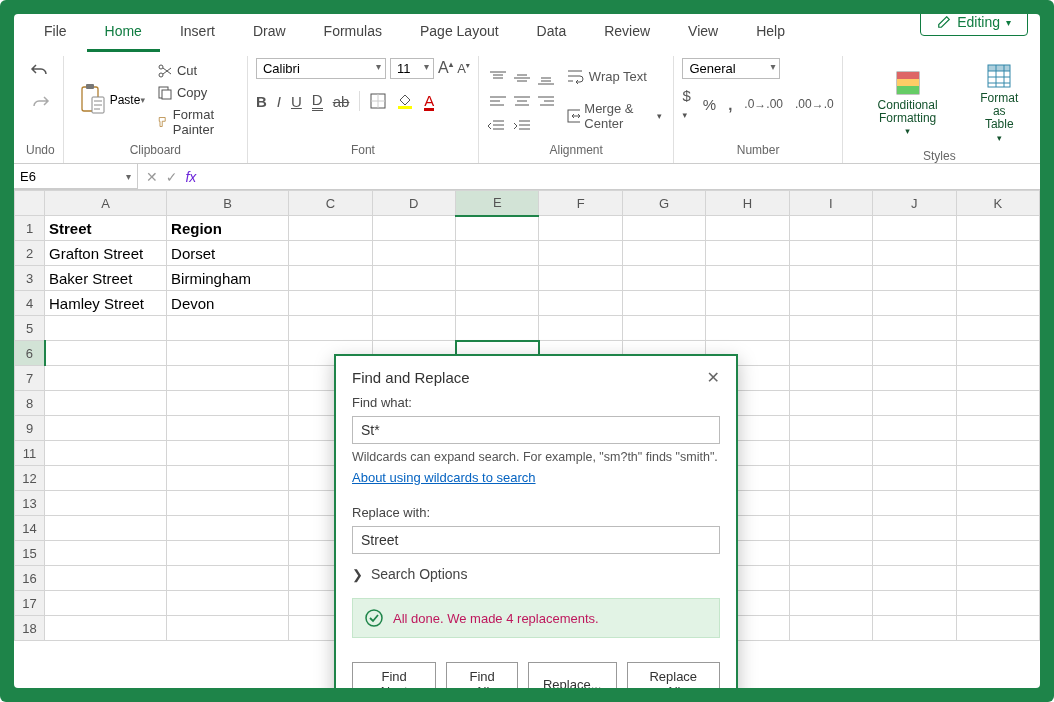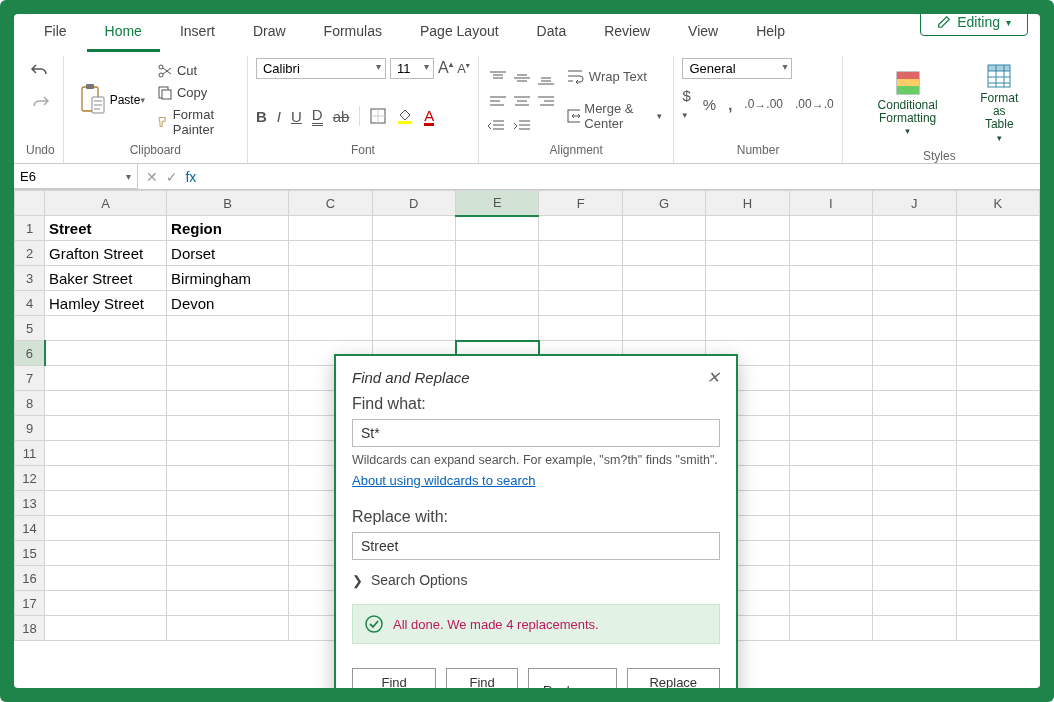--- a/index.html
+++ b/index.html
@@ -31,54 +31,54 @@
   .ribbon-group:last-child{border-right:none;}
   .group-content{display:flex;align-items:center;gap:6px;flex:1;}
   .group-label{font-size:12px;color:#666;padding:2px 0 4px 0;}
   .icon-btn{padding:4px;cursor:pointer;color:#555;font-size:13px;display:flex;align-items:center;gap:4px;}
   .paste-block{display:flex;flex-direction:row;align-items:center;gap:0;padding:0 4px;}
   .paste-icon{width:34px;height:40px;display:flex;align-items:center;justify-content:center;}
   .small-stack{display:flex;flex-direction:column;gap:2px;font-size:13px;color:#444;}
   .small-stack .row{display:flex;align-items:center;gap:4px;cursor:pointer;padding:2px;}
   .dd{border:1px solid #bbb;background:#fff;font-size:13px;padding:2px 16px 2px 6px;position:relative;cursor:pointer;}
   .dd::after{content:'▾';position:absolute;right:4px;top:2px;font-size:10px;color:#666;}
-  .font-row{display:flex;align-items:center;gap:4px;margin-bottom:21px;}
+  .font-row{display:flex;align-items:center;gap:4px;margin-bottom:6px;}
   .fmt-row{display:flex;align-items:center;gap:10px;color:#555;}
   .fmt-row span{cursor:pointer;font-size:15px;}
   .vsep{width:1px;height:20px;background:#ddd;}
   .align-grid{display:grid;grid-template-columns:repeat(3,22px);grid-template-rows:repeat(2,22px);gap:2px;}
   .align-cell{display:flex;align-items:center;justify-content:center;cursor:pointer;}
   .big-btn{display:flex;flex-direction:column;align-items:center;gap:2px;padding:4px 6px;cursor:pointer;font-size:12px;color:#14532d;text-align:center;line-height:1.1;}
   .big-btn .ico{width:28px;height:28px;display:flex;align-items:center;justify-content:center;}
   
   .fbar{display:flex;align-items:center;border-bottom:1px solid #ccc;height:26px;}
   .namebox{width:124px;border:1px solid #ccc;border-top:none;border-left:none;height:100%;padding:2px 6px;font-size:13px;display:flex;align-items:center;justify-content:space-between;}
   .namebox span.dd-ico{font-size:10px;color:#666;}
   .fbar-btns{display:flex;align-items:center;padding:0 8px;gap:8px;color:#999;font-size:14px;}
-  .fx{color:#0369a1;font-size:14px;}
+  .fx{font-style:italic;color:#6d28d9;font-size:14px;}
   .formula-input{flex:1;border:none;height:100%;padding:2px 6px;font-size:13px;outline:none;}
   
   .grid-wrap{flex:1;overflow:hidden;position:relative;}
   .sheet{border-collapse:collapse;width:100%;}
   .sheet td,.sheet th{border:1px solid var(--grid-border);height:25px;font-size:15px;padding:0 4px;color:#000;background:#fff;}
   .sheet th{background:#f0f0f0;font-weight:normal;color:#555;text-align:center;font-size:13px;}
   .sheet th.corner{background:#f0f0f0;width:30px;}
   .sheet th.col{min-width:82px;}
   .sheet th.row{width:30px;text-align:center;}
   .sheet th.col.sel{background:#d2e3d6;border-bottom:2px solid #1e8449;}
   .sheet th.row.sel{background:#d2e3d6;border-right:2px solid #1e8449;}
   .sheet td.bold{font-weight:bold;}
   .sheet td.sel-cell{outline:2px solid #1e8449;outline-offset:-1px;}
   
   .dialog{position:absolute;left:320px;top:340px;width:404px;background:#fff;border:2px solid #1e8449;box-shadow:0 6px 18px rgba(0,0,0,.25);display:flex;flex-direction:column;}
-  .dialog-header{display:flex;align-items:center;justify-content:space-between;padding:12px 16px 8px 16px;font-style:italic;}
+  .dialog-header{display:flex;align-items:center;justify-content:space-between;padding:12px 16px 8px 16px;}
   .dialog-title{font-size:15px;color:#333;}
   .dialog-close{cursor:pointer;color:#666;font-size:16px;}
   .dialog-body{padding:0 16px 12px 16px;display:flex;flex-direction:column;gap:6px;}
-  .dlabel{font-size:16px;color:#444;}
+  .dlabel{font-size:13px;color:#444;}
   .dinput{border:1px solid #bbb;padding:5px 8px;font-size:14px;color:#333;width:100%;}
   .hint{font-size:12.5px;color:#555;}
   .link{color:var(--link);text-decoration:underline;font-size:13px;cursor:pointer;}
   .options-row{display:flex;align-items:center;gap:8px;cursor:pointer;padding:6px 0;color:#444;font-size:14px;}
   .status-banner{background:#e2f3e5;border:1px solid #c5e6cb;padding:10px 12px;display:flex;align-items:center;gap:10px;font-size:13px;color:#333;margin-top:4px;}
   .status-banner .check{color:#1e8449;}
   .status-banner span.msg{font-weight:400;color:#be185d;}
   .dialog-footer{display:flex;justify-content:flex-end;gap:10px;padding:12px 16px 14px 16px;}
   .dbtn{border:1px solid #999;background:#fff;padding:6px 14px;font-size:13px;color:#333;cursor:pointer;}
   svg{display:block;}
@@ -265,21 +265,21 @@
                 <span>Merge &amp; Center</span>
                 <span style="font-size:9px">▾</span>
               </div>
         </div>
       </div>
       <div class="group-label">Alignment</div>
     </div>
 
     <div class="ribbon-group">
       <div class="group-content" style="flex-direction:column;align-items:flex-start;gap:8px;">
-        <div class="dd" style="width:110px">General</div>
+        <div class="dd" style="width:98px">General</div>
         <div class="fmt-row" style="gap:12px;">
           <span>$ <span style="font-size:9px">▾</span></span>
           <span>%</span>
           <span style="font-weight:bold;">,</span>
           <span style="font-size:12px">.0→.00</span>
           <span style="font-size:12px">.00→.0</span>
         </div>
       </div>
       <div class="group-label">Number</div>
     </div>

